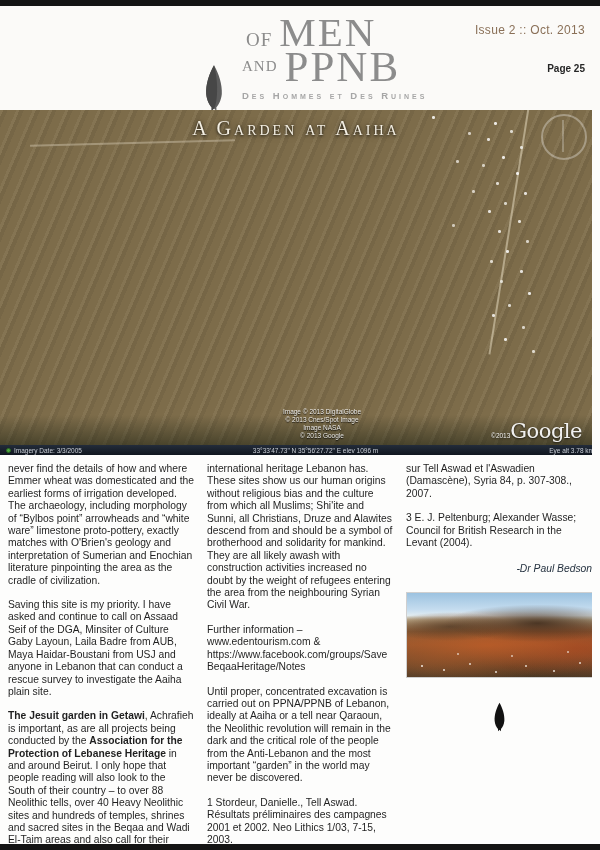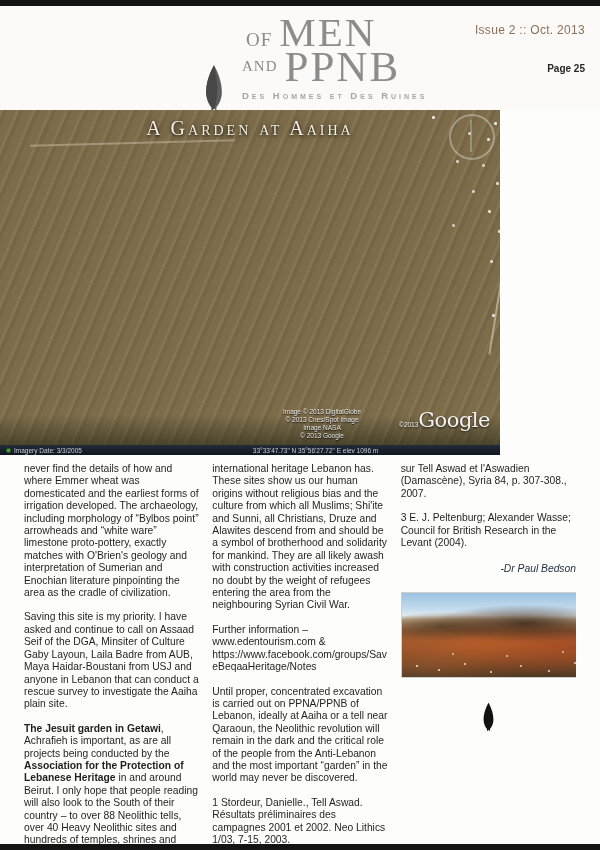--- a/index.html
+++ b/index.html
@@ -23,21 +23,21 @@
   .brand .men{font-size:41px;letter-spacing:2px;line-height:1;}
   .brand .l2{display:flex;align-items:center;gap:7px;margin-left:44px;margin-top:-8px;
     font-family:"Liberation Serif",serif;}
   .brand .and{font-size:15px;letter-spacing:1px;}
   .brand .ruins{font-size:43px;letter-spacing:2px;line-height:1;}
   .brand .subtitle{margin-left:44px;margin-top:2px;font-size:9.5px;letter-spacing:3px;
     color:#a6a6a6;font-variant:small-caps;font-weight:bold;}
   .logo-arrow{position:absolute;left:4px;top:52px;}
 
   
-  .hero{position:absolute;top:110px;left:0;width:500px;height:345px;overflow:hidden;
+  .hero{position:absolute;top:110px;left:0;width:592px;height:345px;overflow:hidden;
     background:
       radial-gradient(180px 130px at 84% 10%, rgba(148,84,50,.95), rgba(148,84,50,0) 72%),
       radial-gradient(230px 160px at 97% 42%, rgba(152,92,56,.8), rgba(152,92,56,0) 72%),
       radial-gradient(210px 150px at 10% 20%, rgba(165,144,102,.7), rgba(165,144,102,0) 70%),
       radial-gradient(280px 190px at 44% 56%, rgba(88,78,50,.6), rgba(88,78,50,0) 72%),
       radial-gradient(190px 130px at 92% 90%, rgba(106,114,60,.75), rgba(106,114,60,0) 70%),
       radial-gradient(170px 120px at 6% 96%, rgba(64,68,40,.7), rgba(64,68,40,0) 70%),
       radial-gradient(160px 110px at 60% 18%, rgba(124,106,70,.6), rgba(124,106,70,0) 70%),
       radial-gradient(140px 90px at 30% 70%, rgba(140,118,80,.5), rgba(140,118,80,0) 70%),
       linear-gradient(160deg, #877352, #7465456);
@@ -72,35 +72,35 @@
     background:rgba(235,226,200,.5);transform:rotate(9deg);}
   .road2{position:absolute;left:30px;top:32px;width:205px;height:2px;
     background:rgba(210,200,178,.45);transform:rotate(-1.5deg);}
   .compass{position:absolute;right:5px;top:4px;width:42px;height:42px;border-radius:50%;
     border:2px solid rgba(255,255,255,.32);}
   .compass::after{content:"";position:absolute;left:19px;top:4px;width:2px;height:32px;
     background:rgba(255,255,255,.25);}
   .attribution{position:absolute;left:252px;bottom:15px;width:140px;text-align:center;
     font-size:6.5px;line-height:8px;color:rgba(255,255,255,.88);
     text-shadow:0 1px 1px rgba(0,0,0,.9);}
-  .watermark{position:absolute;right:10px;bottom:24px;color:rgba(255,255,255,.93);
+  .watermark{position:absolute;right:10px;bottom:13px;color:rgba(255,255,255,.93);
     text-shadow:0 1px 2px rgba(0,0,0,.7);display:flex;align-items:baseline;gap:0;}
   .watermark .pre{font-size:6.5px;}
   .watermark .g{font-family:"DejaVu Serif",serif;font-size:21px;letter-spacing:-.5px;line-height:1;}
   .statusbar{position:absolute;left:0;bottom:0;width:600px;height:10px;
     background:linear-gradient(#232c3a,#10161f);display:flex;align-items:center;
     justify-content:space-between;padding:0 6px;box-sizing:border-box;
     font-size:6.5px;color:#c8cdd5;white-space:nowrap;}
   .statusbar .grp{display:flex;align-items:center;gap:3px;}
   .geo-dot{display:inline-block;width:5px;height:5px;border-radius:50%;
     background:#4da53e;border:1px solid #2c6b22;box-sizing:border-box;}
 
   
   main{position:absolute;top:455px;left:0;width:600px;height:389px;box-sizing:border-box;
-    padding:8px 24px 0;display:grid;grid-template-columns:1fr 1fr 1fr;gap:13px;
+    padding:8px 8px 0;display:grid;grid-template-columns:1fr 1fr 1fr;gap:13px;
     overflow:hidden;background:#fdfdfc;}
   .col{overflow:hidden;}
   .col-paras p{margin:0 0 12px;font-size:10.3px;line-height:12.4px;color:#1f1f1f;
     overflow-wrap:anywhere;}
   .col-paras .b{font-weight:bold;}
   .col-paras .sig{text-align:right;font-style:italic;color:#24313f;margin-top:14px;}
 
   .photo{position:relative;height:84px;margin:16px -8px 0 0;overflow:hidden;
     border:1px solid #cfcfcf;
     background:

